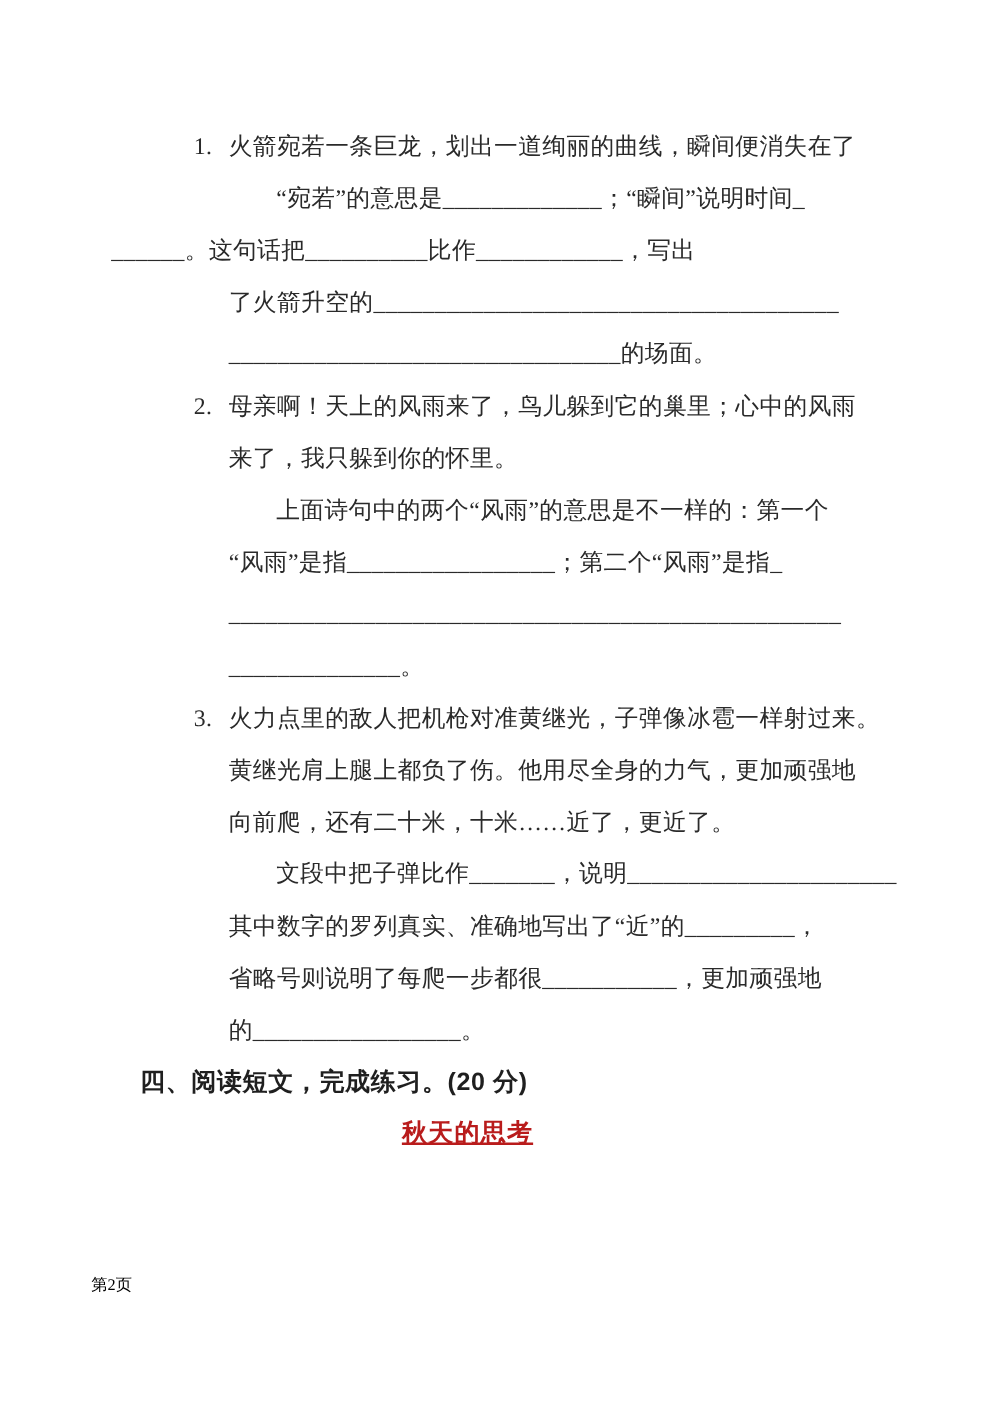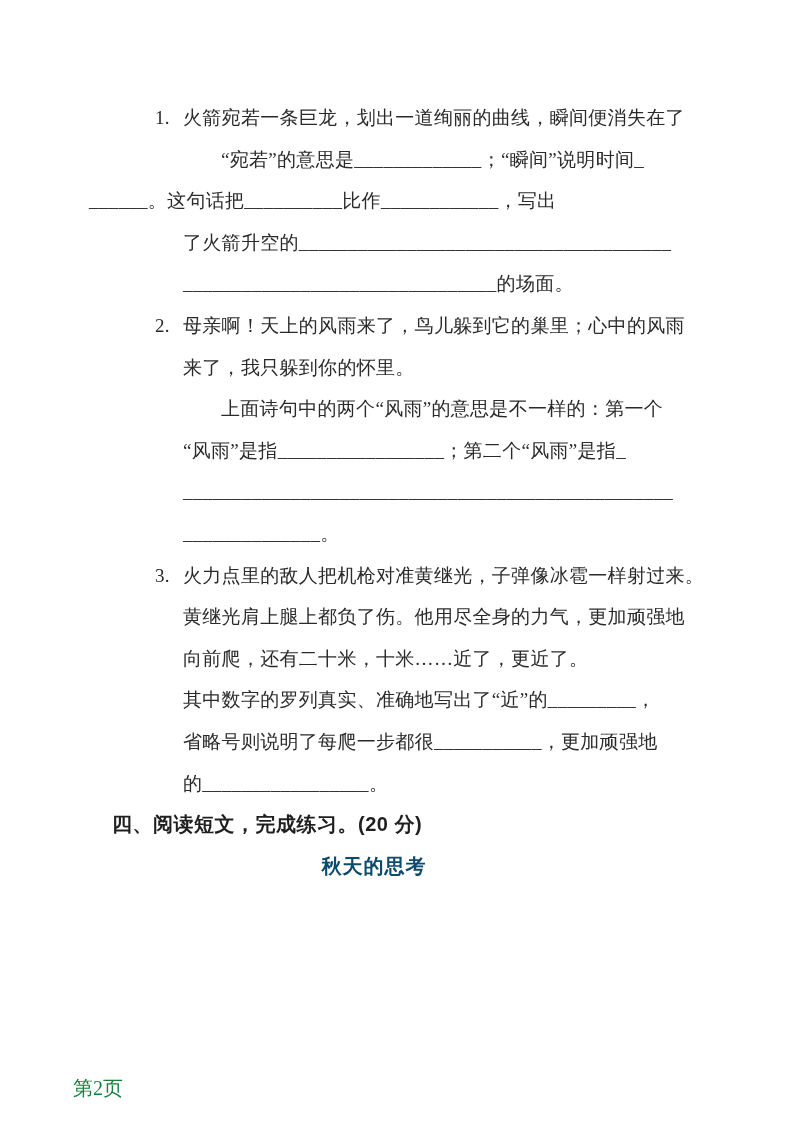--- a/index.html
+++ b/index.html
@@ -51,30 +51,31 @@
     color: #1f1f1f;
     letter-spacing: 0.5px;
   }
   
   .title {
     padding-left: 38px;
     text-align: center;
     font-family: "Liberation Sans", "DejaVu Sans", sans-serif;
     font-weight: 700;
     font-size: 20px;
-    color: #0c4a6e;
+    color: #b91c1c;
     letter-spacing: 1px;
+    text-decoration: underline;
   }
   .footer {
     position: absolute;
     left: 73px;
-    top: 1076px;
-    font-size: 20px;
+    top: 1016px;
+    font-size: 13px;
     line-height: 24px;
-    color: #15803d;
+    color: #000000;
     font-family: "Liberation Serif", "DejaVu Serif", serif;
   }
 </style>
 </head>
 <body>
 
 <div class="page">
   <div id="doc">
       <div class="line item-start"><span class="num">1.</span><span>火箭宛若一条巨龙，划出一道绚丽的曲线，瞬间便消失在了</span></div>
       <div class="line indent"><span>“宛若”的意思是_____________；“瞬间”说明时间_</span></div>
@@ -83,20 +84,21 @@
       <div class="line body"><span>________________________________的场面。</span></div>
       <div class="line item-start"><span class="num">2.</span><span>母亲啊！天上的风雨来了，鸟儿躲到它的巢里；心中的风雨</span></div>
       <div class="line body"><span>来了，我只躲到你的怀里。</span></div>
       <div class="line indent"><span>上面诗句中的两个“风雨”的意思是不一样的：第一个</span></div>
       <div class="line body"><span>“风雨”是指_________________；第二个“风雨”是指_</span></div>
       <div class="line body"><span>__________________________________________________</span></div>
       <div class="line body"><span>______________。</span></div>
       <div class="line item-start"><span class="num">3.</span><span>火力点里的敌人把机枪对准黄继光，子弹像冰雹一样射过来。</span></div>
       <div class="line body"><span>黄继光肩上腿上都负了伤。他用尽全身的力气，更加顽强地</span></div>
       <div class="line body"><span>向前爬，还有二十米，十米……近了，更近了。</span></div>
+      <div class="line indent"><span>文段中把子弹比作_______，说明______________________</span></div>
       <div class="line body"><span>其中数字的罗列真实、准确地写出了“近”的_________，</span></div>
       <div class="line body"><span>省略号则说明了每爬一步都很___________，更加顽强地</span></div>
       <div class="line body"><span>的_________________。</span></div>
       <div class="line section"><span>四、阅读短文，完成练习。(20 分)</span></div>
       <div class="line title"><span>秋天的思考</span></div>
     </div>
   <div class="footer">第2页</div>
 </div>
 
 </body></html>

